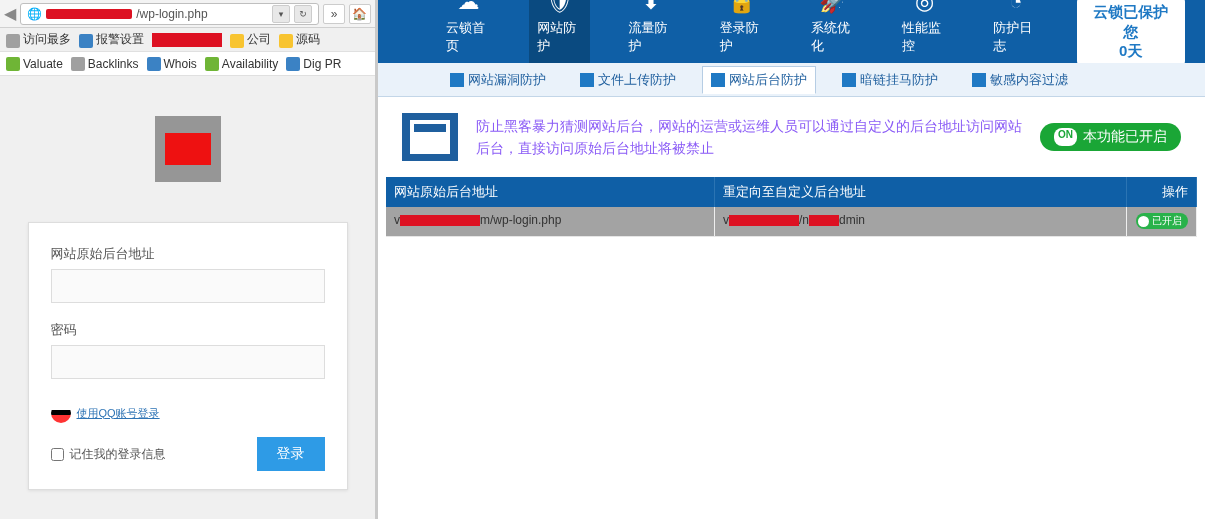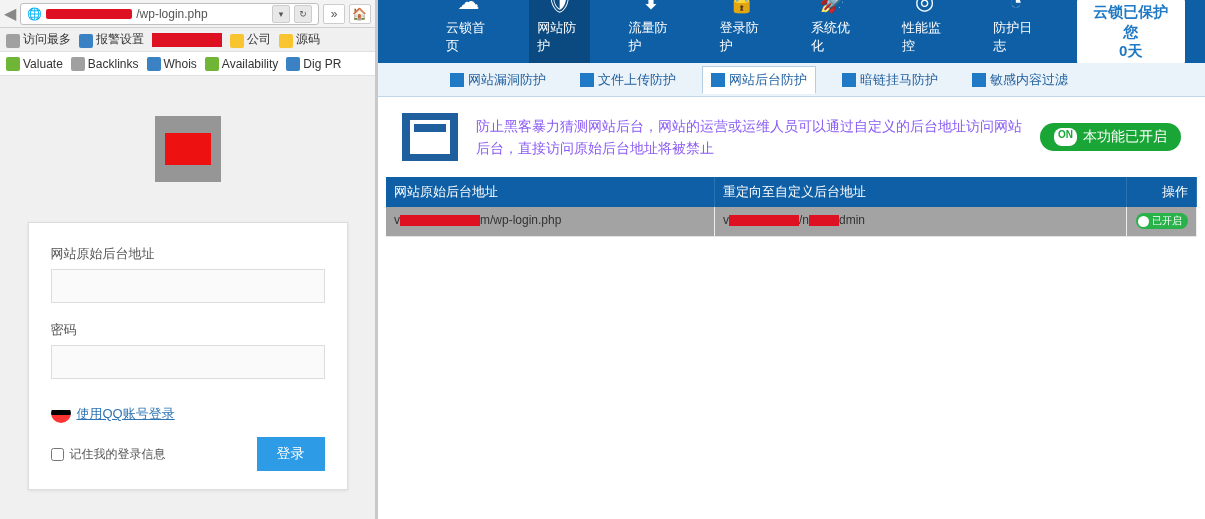--- a/index.html
+++ b/index.html
@@ -19,21 +19,21 @@
 .bm-ico.grey{background:#a0a0a0}
 .bm-ico.green{background:#6fb536}
 .bm-red{display:inline-block;height:14px;background:#d12;width:70px}
 .left-body{flex:1;background:#f0f0f0;display:flex;justify-content:center;padding-top:40px}
 .wp{width:320px}
 .wp-logo{width:66px;height:66px;background:#969696;margin:0 auto 40px;display:flex;align-items:center;justify-content:center}
 .wp-logo-in{width:46px;height:32px;background:#e11}
 .login-box{background:#fff;border:1px solid #ddd;padding:22px 22px 18px;box-shadow:0 1px 3px rgba(0,0,0,.08)}
 .lbl{font-size:13px;color:#555;margin-bottom:6px}
 .inp{width:100%;height:34px;background:#fafafa;border:1px solid #ddd;margin-bottom:18px;padding:4px 6px;font-size:14px}
-.qq{display:flex;align-items:flex-end;gap:6px;font-size:13px;margin:6px 0 14px}
+.qq{display:flex;align-items:center;gap:6px;font-size:11px;margin:6px 0 14px}
 .qq a{color:#2e74b5;text-decoration:underline}
 .qq-ico{width:20px;height:20px;border-radius:50%;background:linear-gradient(#fff 35%,#000 35% 60%,#f33 60%)}
 .login-foot{display:flex;align-items:center;justify-content:space-between}
 .chk{display:flex;align-items:center;gap:6px;font-size:12px;color:#555}
 .login-btn{background:#2e9be6;color:#fff;border:none;padding:8px 20px;font-size:14px;cursor:pointer}
 
 .right{flex:1;display:flex;flex-direction:column;background:#fff}
 .topnav{height:63px;background:#0f5fa6;display:flex;align-items:flex-end;padding:0 20px 0 60px;gap:30px}
 .nav-item{display:flex;flex-direction:column;align-items:center;gap:3px;color:#fff;font-size:13px;padding:6px 8px 8px;position:relative;width:62px}
 .nav-item.active{background:#0a4a80}

